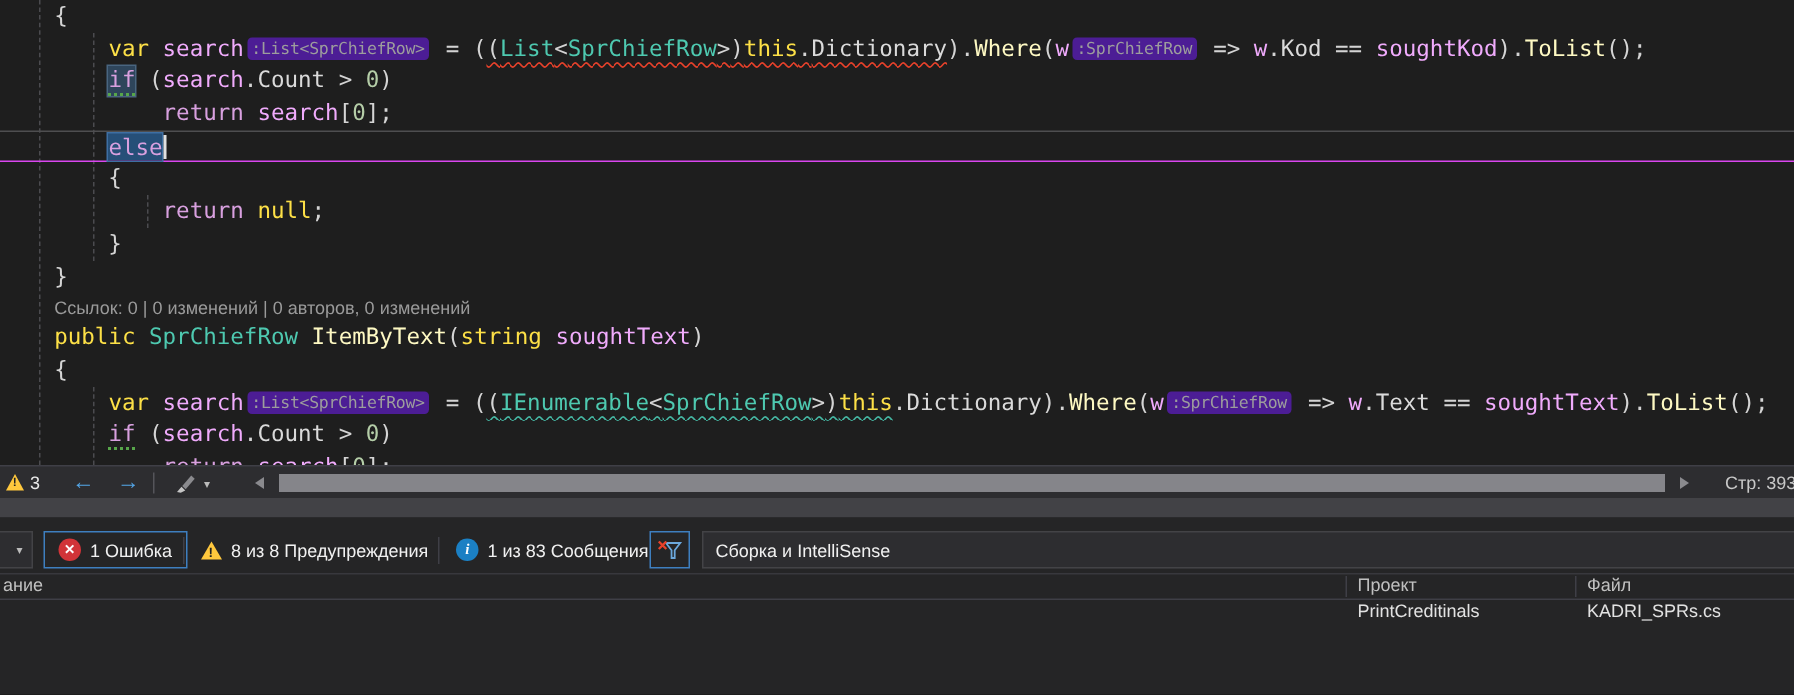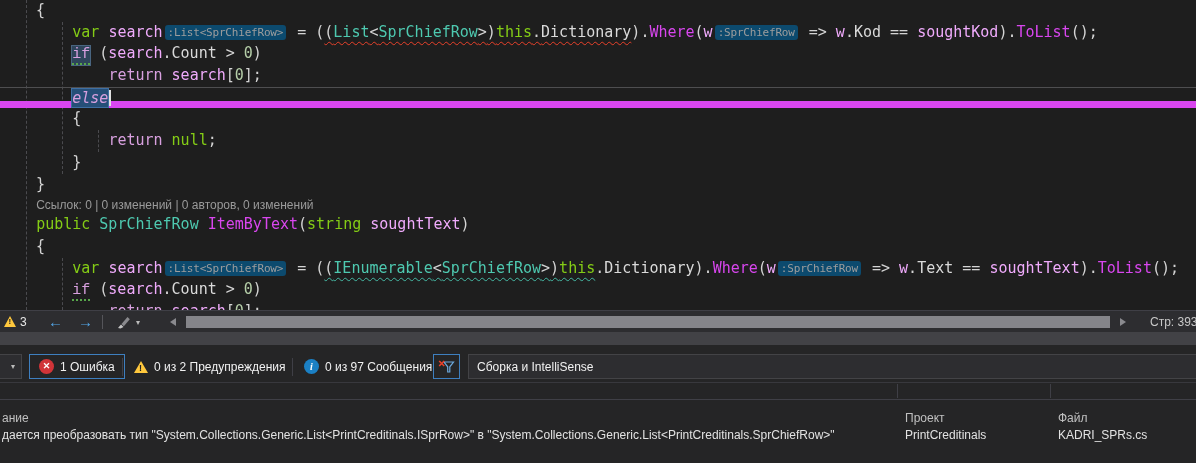--- a/index.html
+++ b/index.html
@@ -5,29 +5,29 @@
   html,body{margin:0;padding:0;background:#1E1E1E;}
   .screen{position:relative;width:1196px;height:463px;overflow:hidden;background:#1E1E1E;
           font-family:"Liberation Sans",sans-serif;}
 
   
   .editor{position:absolute;left:0;top:0;width:1196px;height:310px;overflow:hidden;background:#1E1E1E;}
   .code-area{position:relative;z-index:2;}
   .cline{position:relative;height:21.7px;line-height:21.7px;white-space:pre;box-sizing:border-box;
          font-family:"DejaVu Sans Mono",monospace;font-size:15px;color:#D4D4D4;}
   .cline.lens{height:19px;line-height:19px;}
-  .cline.cur{border-top:1px solid #4E4E50;border-bottom:7px solid #d946ef;font-style:italic;}
-  .kw{color:#84cc16}.ctl{color:#D8A0DF}.typ{color:#4EC9B0}.mth{color:#d946ef}
+  .cline.cur{border-top:1px solid #4E4E50;border-bottom:1px solid #d946ef;}
+  .kw{color:#fde047}.ctl{color:#D8A0DF}.typ{color:#4EC9B0}.mth{color:#fef9c3}
   .idf{color:#f0abfc}.prp{color:#DADADA}.num{color:#B5CEA8}.pun{color:#D4D4D4}
   .lens-t{color:#9A9A9A;font-family:"Liberation Sans",sans-serif;font-size:12px;}
-  .hint{font-size:11px;color:#9D9D9D;background:#0c4a6e;border-radius:3px;padding:1px 3px;
+  .hint{font-size:11px;color:#9D9D9D;background:#4c1d95;border-radius:3px;padding:1px 3px;
         margin:0 2px;letter-spacing:-0.2px;vertical-align:1px;}
   .u-err{text-decoration:underline wavy #E8412A;text-decoration-thickness:1px;text-underline-offset:4px;}
   .u-sug{text-decoration:underline wavy #45B8A4;text-decoration-thickness:1px;text-underline-offset:4px;}
-  .u-dot{border-bottom:2px dotted #57A64A;font-family:Liberation Mono, monospace;}
+  .u-dot{border-bottom:2px dotted #57A64A;}
   .box-hl{background:rgba(62,108,152,.5);box-shadow:0 0 0 1px rgba(110,160,210,.55);}
   .box-sel{background:#264F78;box-shadow:0 0 0 1px #3E6FA3;}
   .caret{display:inline-block;width:2px;height:16px;background:#E0E0E0;vertical-align:-3px;margin-left:1px;}
   .guide{position:absolute;width:0;border-left:1px dashed #4B4B4F;z-index:1;}
 
   
   .ebar{position:absolute;left:0;top:310px;width:1196px;height:22px;background:#2D2D30;
         border-top:1px solid #3F3F46;box-sizing:border-box;z-index:3;}
   .ebar *{position:absolute;}
   .tri{width:0;height:0;border-left:6px solid transparent;border-right:6px solid transparent;
@@ -58,21 +58,21 @@
           font:bold 9px/15px "Liberation Sans",sans-serif;text-align:center;flex:0 0 auto;}
   .infoico{width:15px;height:15px;border-radius:50%;background:#1B80C4;color:#fff;
            font:italic bold 10px/15px "Liberation Serif",serif;text-align:center;flex:0 0 auto;}
   .wtri{position:relative;width:0;height:0;border-left:7px solid transparent;border-right:7px solid transparent;
         border-bottom:12px solid #FFC83D;flex:0 0 auto;}
   .wtri i{position:absolute;left:-2px;top:2px;font:bold 9px "Liberation Sans",sans-serif;font-style:normal;color:#222;}
   .combo{background:#2D2D30;border:1px solid #434346;padding:0 22px 0 8px;position:relative;}
   .partialcombo{left:-30px;width:52px;background:#2D2D30;border:1px solid #434346;justify-content:flex-end;padding-right:6px;}
   .grid-head{position:absolute;left:0;top:37px;width:1196px;height:16px;border-top:1px solid #38383D;
              border-bottom:1px solid #3F3F46;box-sizing:content-box;font-size:12px;color:#C0C0C0;}
-  .grid-head .cell,.grid-row .cell{position:absolute;top:0;white-space:nowrap;overflow:hidden;margin-top:28px;}
+  .grid-head .cell,.grid-row .cell{position:absolute;top:0;white-space:nowrap;overflow:hidden;}
   .hsep{position:absolute;top:1px;width:1px;height:14px;background:#3F3F46;}
   .grid-row{position:absolute;left:0;top:55px;width:1196px;height:22px;font-size:12px;color:#E2E2E2;}
   .c-desc{left:2px;max-width:880px;}
   .c-proj{left:905px;}
   .c-file{left:1058px;}
 </style>
 </head>
 <body>
 
 <div class="screen">
@@ -131,26 +131,26 @@
       </div>
       <div class="tbtn" style="left:29px;">
         <span class="errico">✕</span>
         <span>1 Ошибка</span>
       </div>
       <div class="tsep" style="left:122px;"></div>
       <div class="tgroup" style="left:130px;">
         <span class="wtri">
             <i>!</i>
           </span>
-        <span>0 из 2 Предупреждения</span>
+        <span>8 из 8 Предупреждения</span>
       </div>
       <div class="tsep" style="left:292px;"></div>
       <div class="tgroup" style="left:300px;">
         <span class="infoico">i</span>
-        <span>0 из 97 Сообщения</span>
+        <span>1 из 83 Сообщения</span>
       </div>
       <div class="tbtn" style="left:433px;width:27px;padding:0 4px;justify-content:center;">
         <svg width="17" height="16" viewBox="0 0 17 16">
           <path d="M6 3 L15.5 3 L11.8 7.8 L11.8 13 L9.7 13 L9.7 7.8 Z" fill="none" stroke="#6CA8DC" stroke-width="1.2"></path>
           <path d="M1.2 2 L6.2 7 M6.2 2 L1.2 7" stroke="#E8412A" stroke-width="1.6"></path>
         </svg>
       </div>
       <div class="combo" style="left:468px;min-width:152px;">
         <span>Сборка и IntelliSense</span>
 
@@ -159,19 +159,18 @@
 
     <div class="grid-head">
       <span class="cell c-desc">ание</span>
       <span class="hsep" style="left:897px;"></span>
       <span class="cell c-proj">Проект</span>
       <span class="hsep" style="left:1050px;"></span>
       <span class="cell c-file">Файл</span>
     </div>
 
     <div class="grid-row">
-      <span class="cell c-desc">дается преобразовать тип "System.Collections.Generic.List&lt;PrintCreditinals.ISprRow&gt;" в "System.Collections.Generic.List&lt;PrintCreditinals.SprChiefRow&gt;"</span>
       <span class="cell c-proj">PrintCreditinals</span>
       <span class="cell c-file">KADRI_SPRs.cs</span>
     </div>
   </div>
 
 </div>
 
 </body></html>

